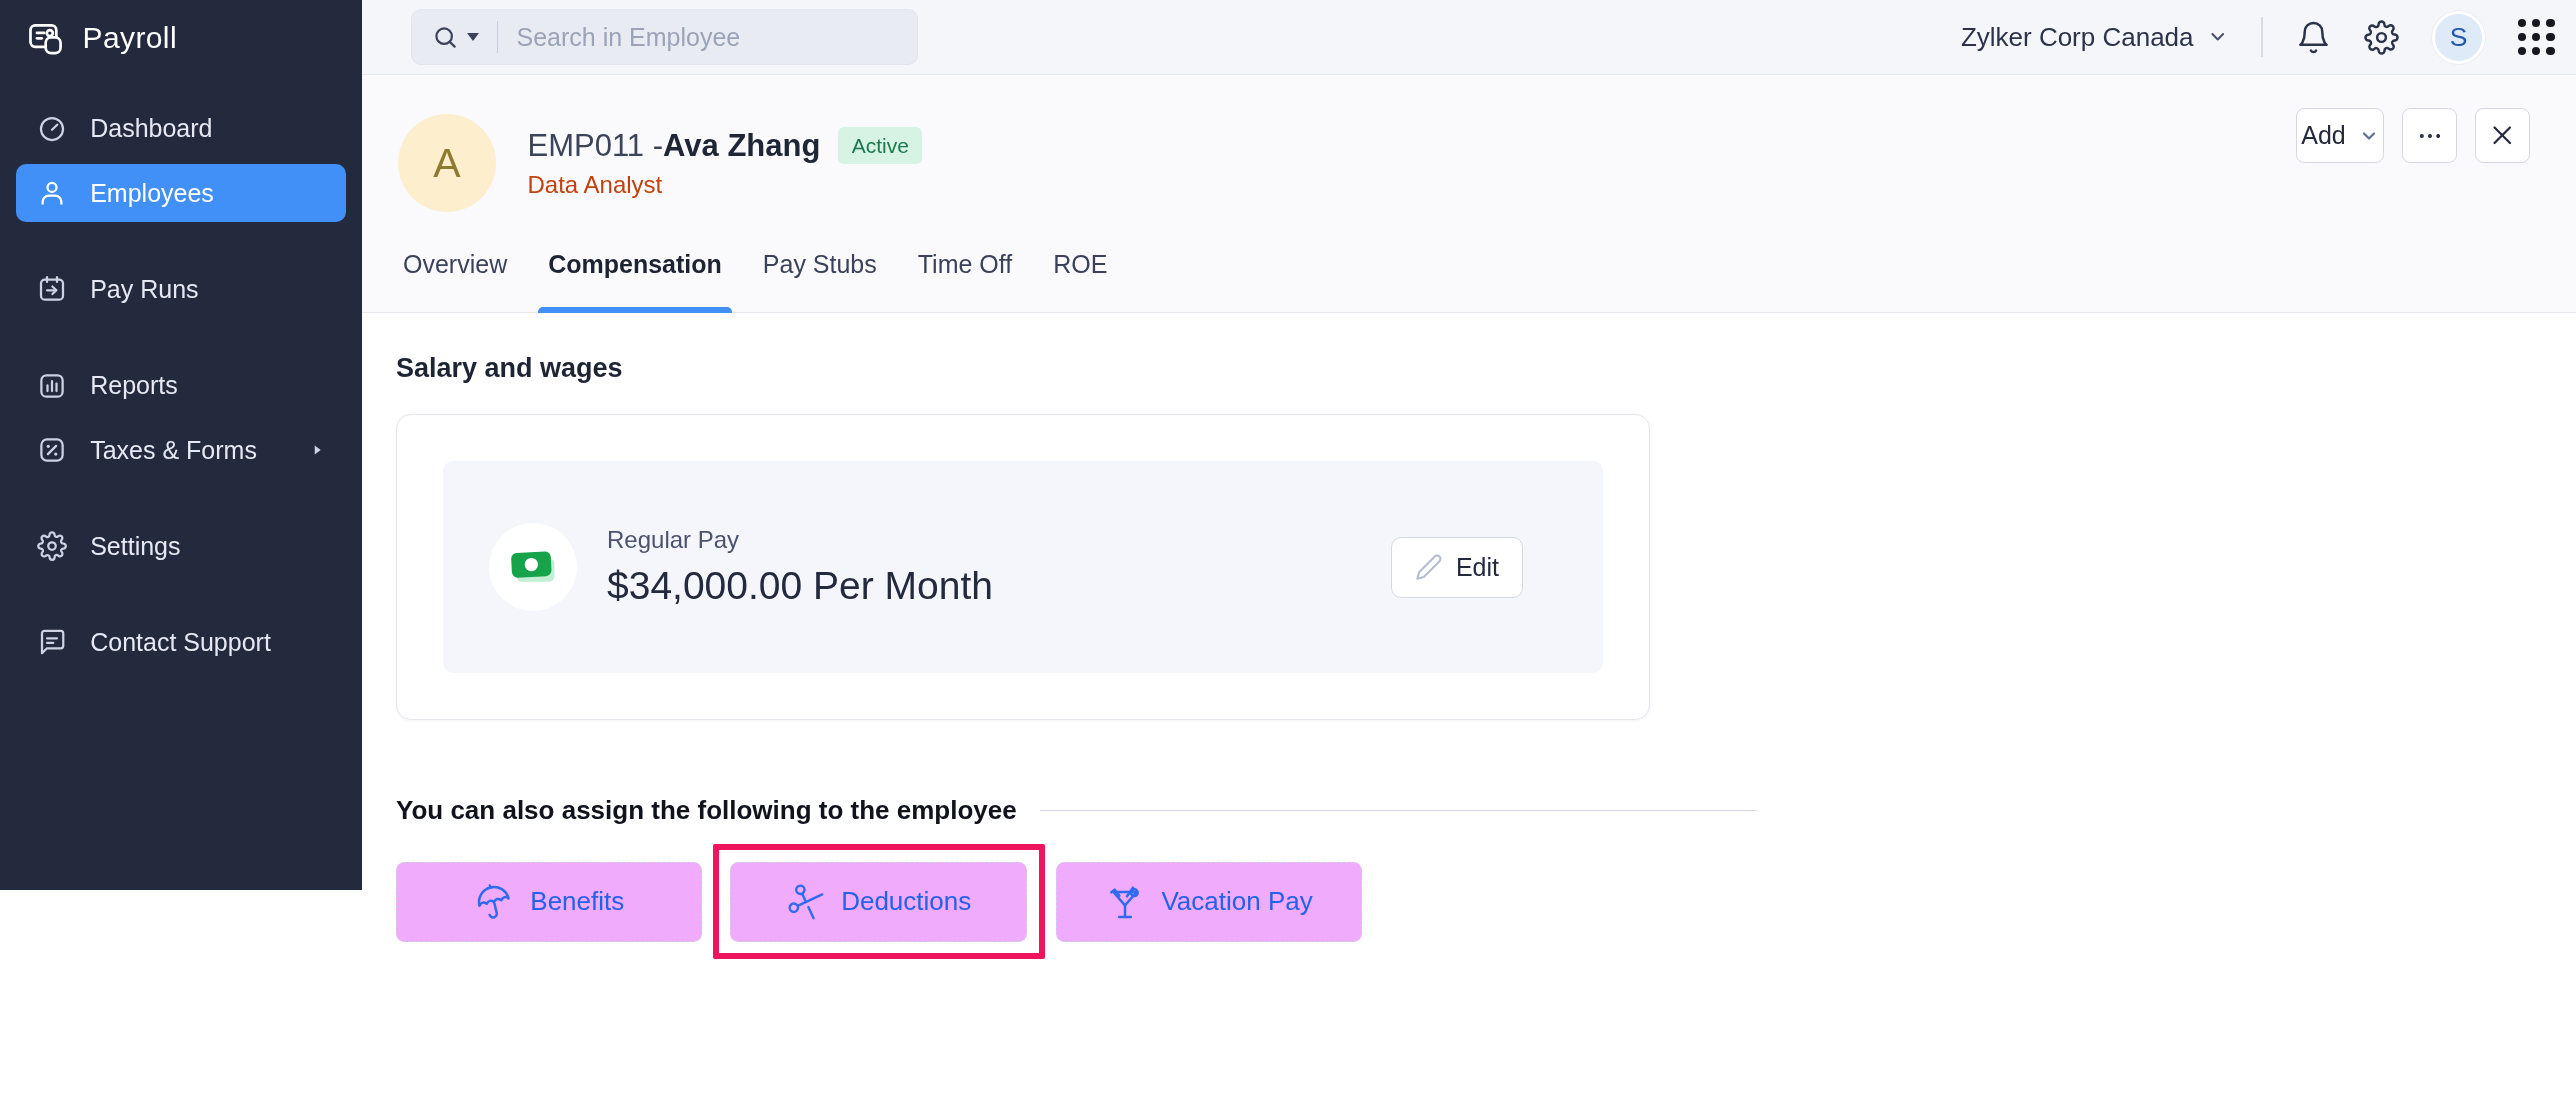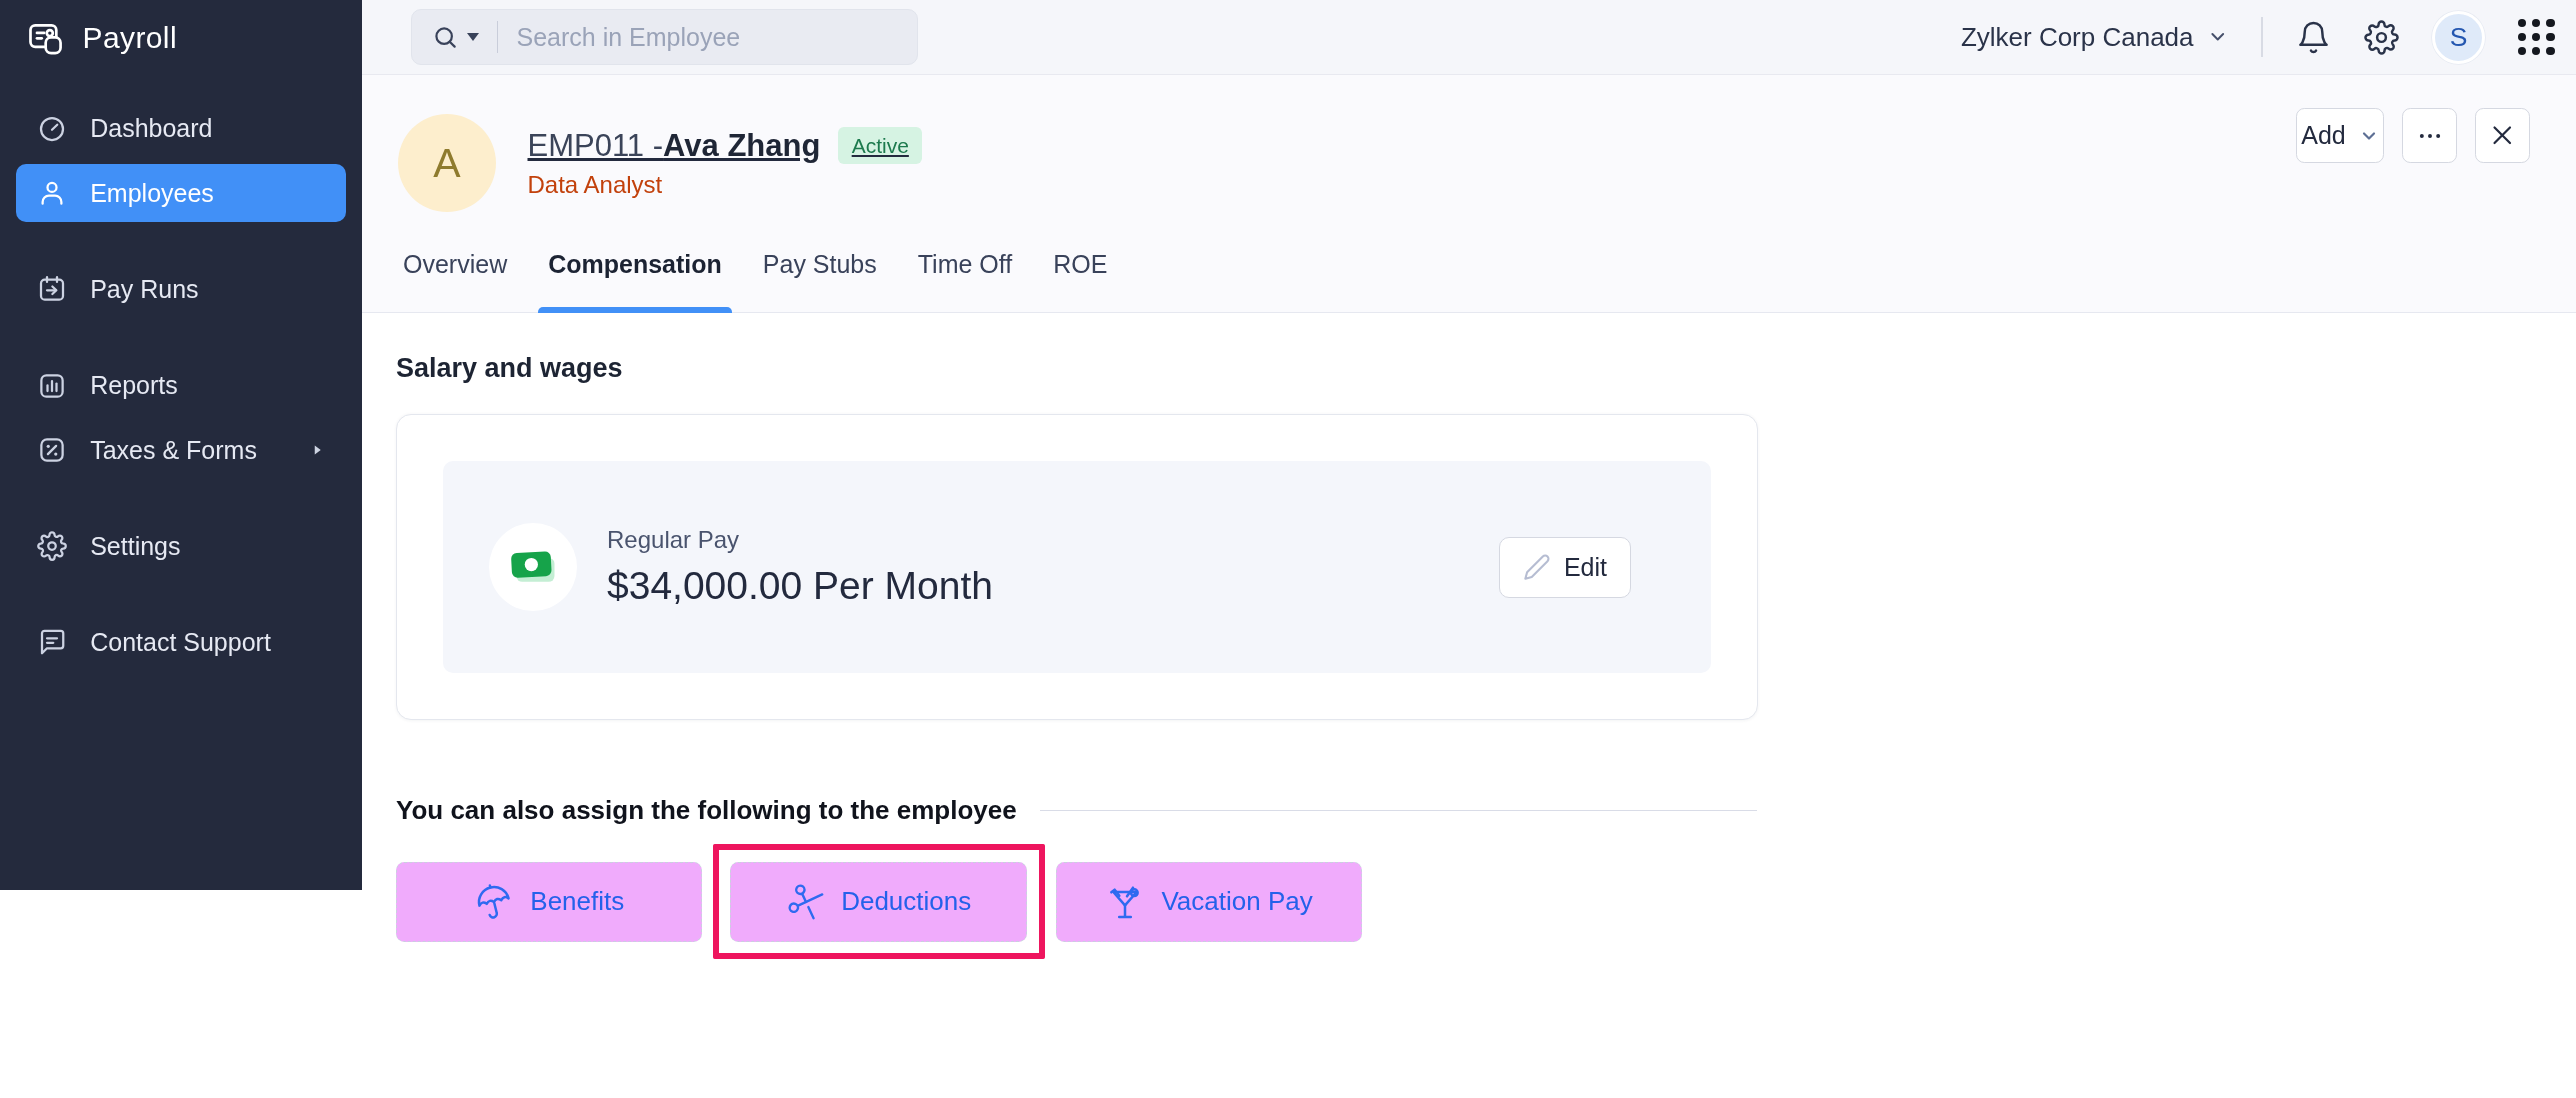--- a/index.html
+++ b/index.html
@@ -84,21 +84,21 @@
     border-bottom: 0.8px solid #e6e8f0;
     padding: 39px 46px 0 36px; position: relative;
   }
   .emp-row { display: flex; align-items: center; }
   .emp-avatar {
     width: 98px; height: 98px; border-radius: 50%; background: #fdeecd;
     display: flex; align-items: center; justify-content: center;
     font-size: 41px; color: #8f7b2e;
   }
   .emp-info { margin-left: 31.5px; }
-  .emp-title-row { display: flex; align-items: center; text-decoration: underline; }
+  .emp-title-row { display: flex; align-items: center; }
   .emp-code { font-size: 31px; color: #3b4459; }
   .emp-name { font-size: 31px; font-weight: 700; color: #1f2636; }
   .status-badge {
     margin-left: 18px; background: #d6f3e3; color: #1d7a4e;
     font-size: 21px; padding: 6.6px 13.3px; border-radius: 5.8px;
   }
   .emp-role { margin-top: 7px; font-size: 24px; color: #c2410c; }
   .header-actions { position: absolute; top: 33px; right: 46px; display: flex; gap: 18px; }
   .btn {
     background: #ffffff; border: 0.8px solid #d5d8e1; border-radius: 8.3px;
@@ -115,21 +115,21 @@
   .tab.active { font-weight: 700; color: #1c2333; }
   .tab.active::after {
     content: ""; position: absolute; left: -10px; right: -10px; bottom: 0;
     height: 5.8px; background: #4190f7; border-radius: 5px 5px 0 0;
   }
 
   
   .content { padding: 40px 0 0 34px; flex: 1; }
   .section-title { font-size: 27px; font-weight: 700; color: #1d2433; }
   .salary-card {
-    margin-top: 30px; width: 1362px; height: 306px;
+    margin-top: 30px; width: 1254px; height: 306px;
     background: #ffffff; border: 0.8px solid #e4e7ee; border-radius: 15px;
     box-shadow: 0 0.8px 3.3px rgba(25,35,60,.05);
     padding: 46px;
   }
   .salary-panel {
     height: 100%; background: #f4f6fb; border-radius: 10px;
     display: flex; align-items: center; padding: 0 80px 0 46px;
   }
   .money-circle {
     width: 88px; height: 88px; border-radius: 50%; background: #ffffff;

